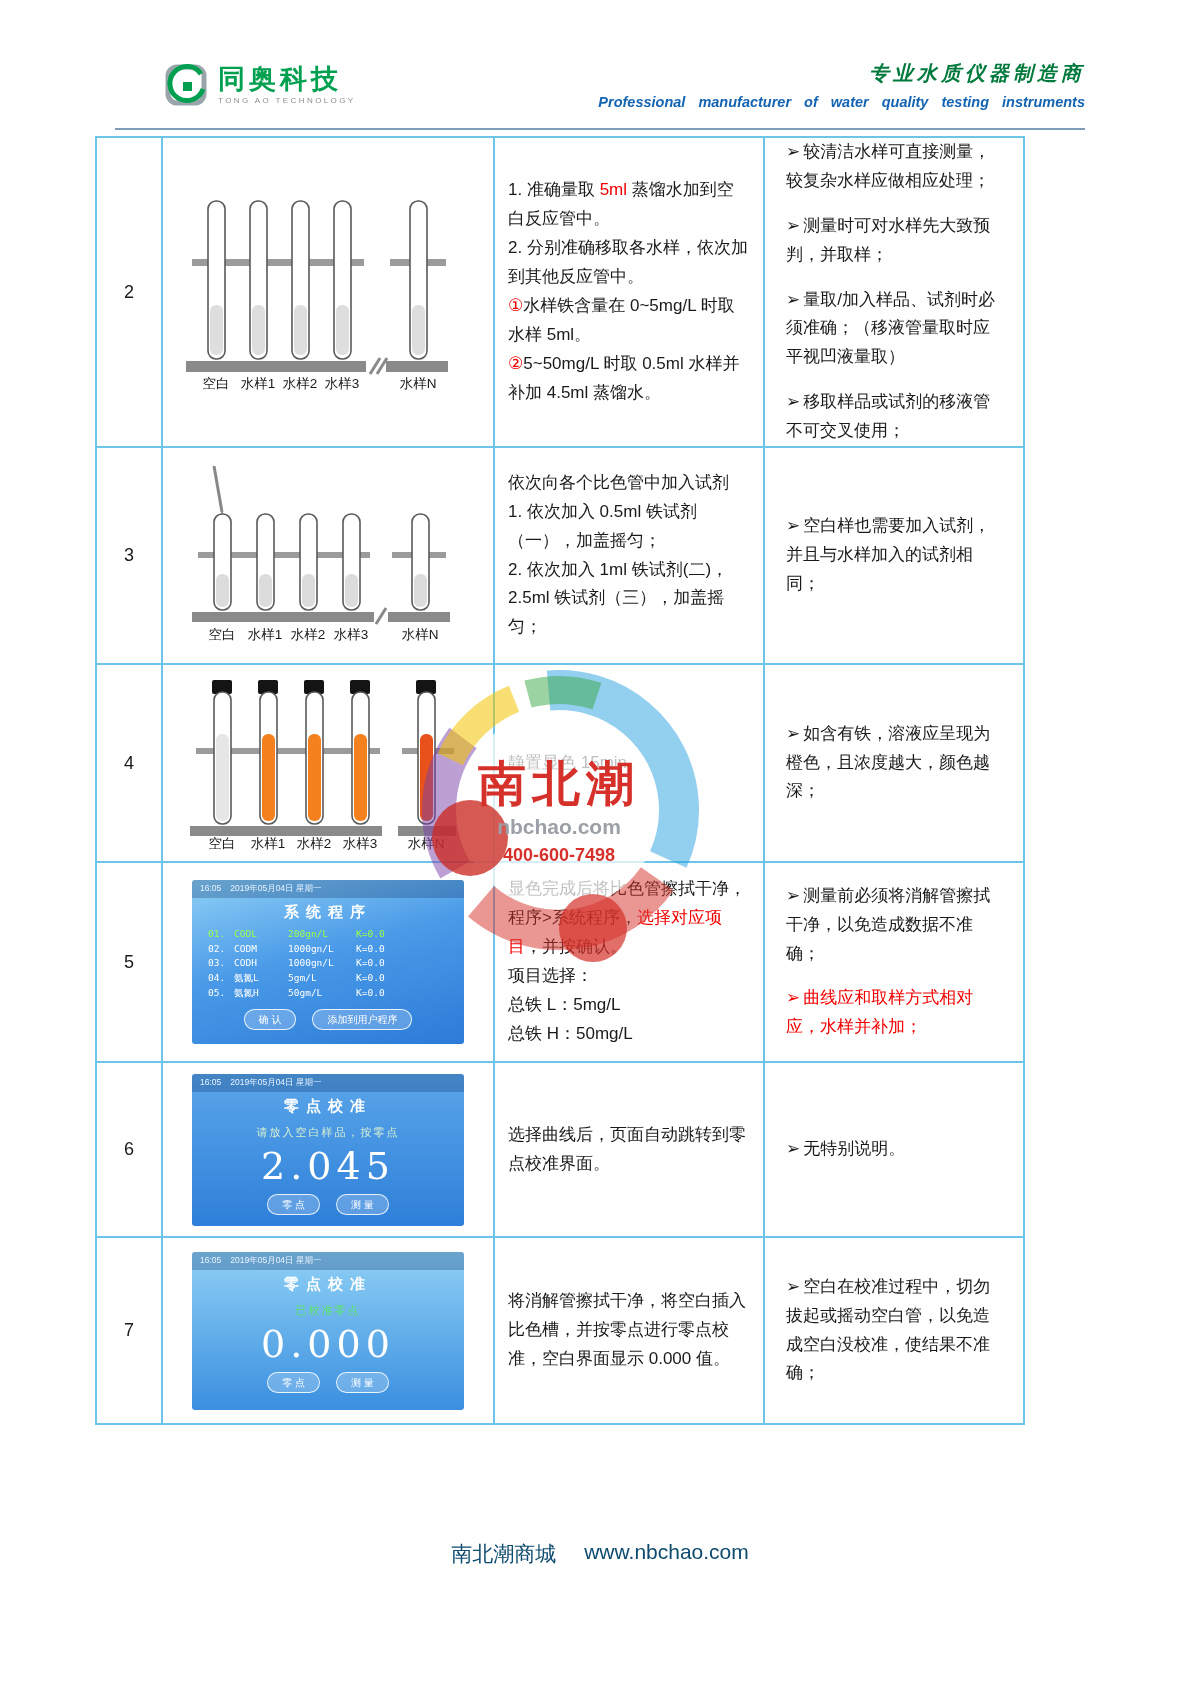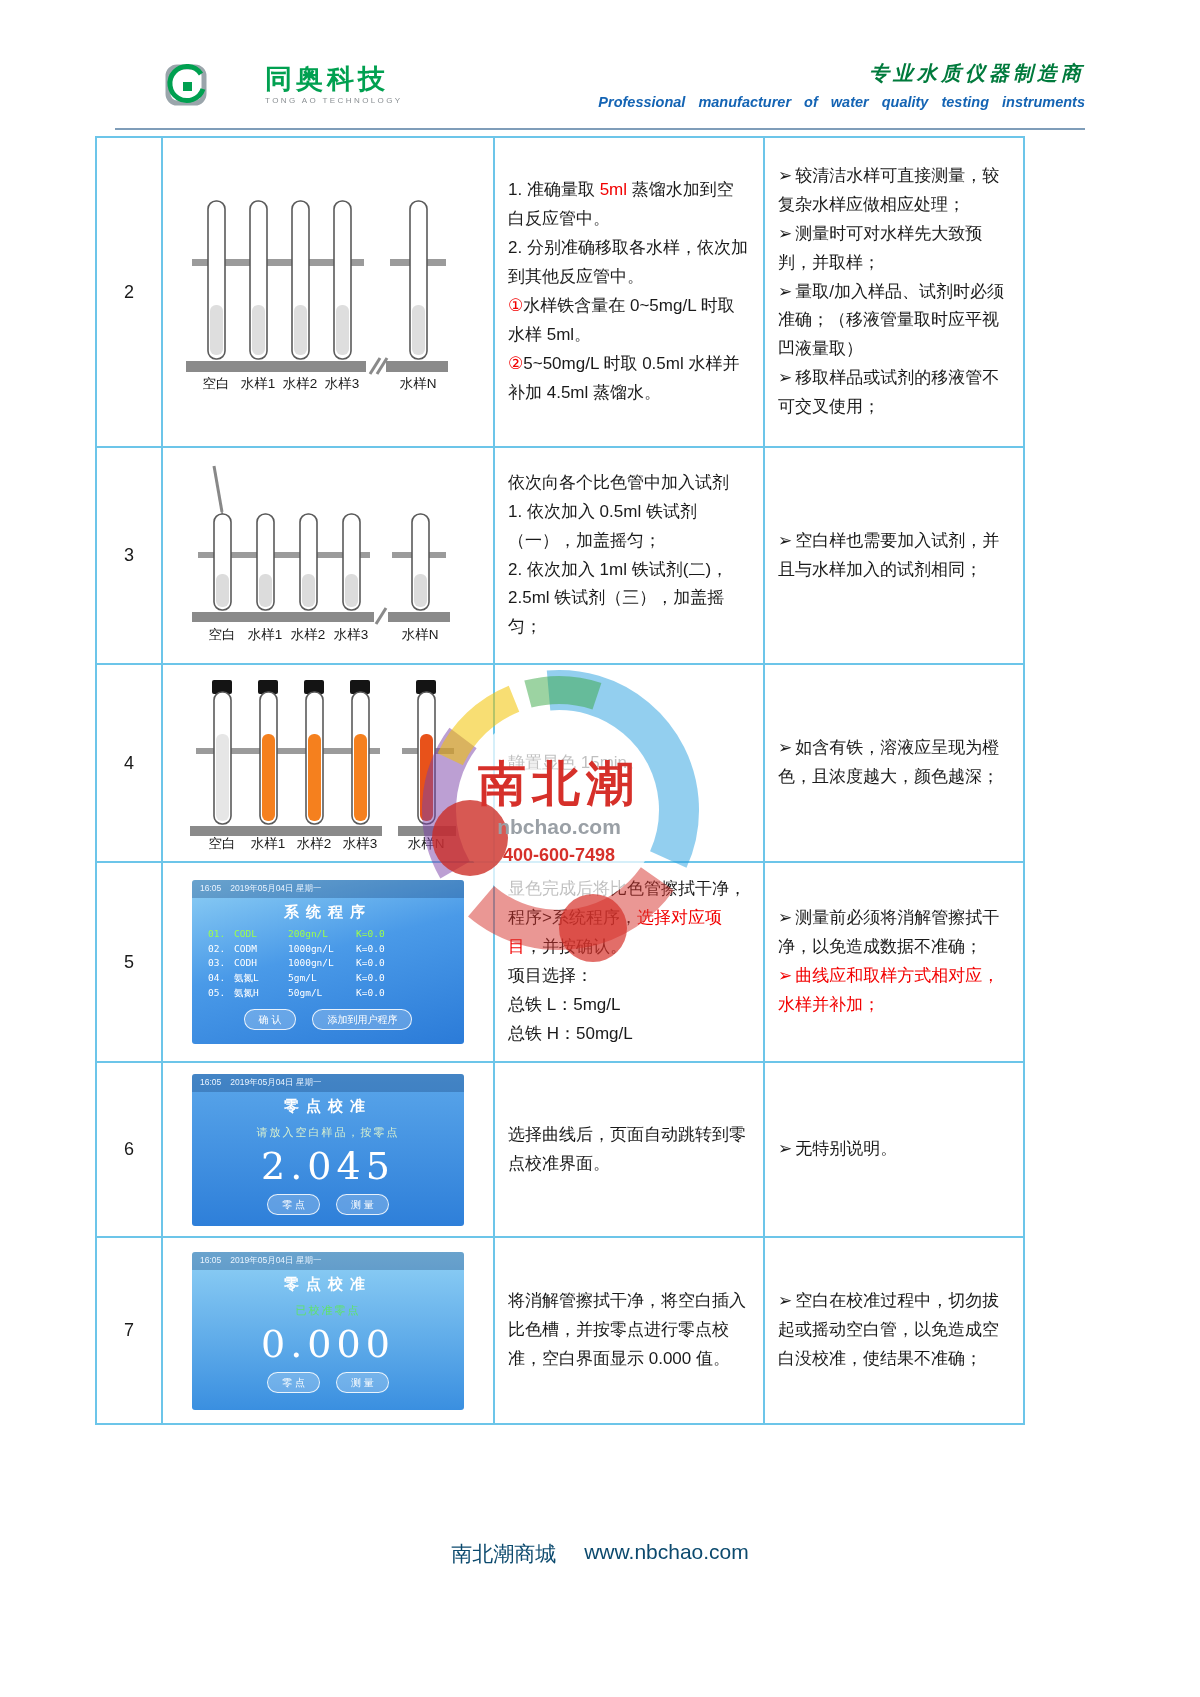--- a/index.html
+++ b/index.html
@@ -2,21 +2,21 @@
 <html><head>
 <meta charset="utf-8">
 <style>
   html,body{margin:0;padding:0;background:#fff;}
   .page{position:relative;width:1200px;height:1697px;background:#fff;overflow:hidden;
         font-family:"Liberation Sans","DejaVu Sans",sans-serif;color:#1a1a1a;}
 
   
   .header{position:absolute;left:115px;top:58px;width:970px;height:70px;}
   .logo{position:absolute;left:48px;top:4px;display:flex;align-items:center;gap:9px;}
-  .logo-txt{display:flex;flex-direction:column;margin-left:47px;}
+  .logo-txt{display:flex;flex-direction:column;}
   .logo-name{font-size:27px;font-weight:bold;color:#00a050;letter-spacing:4px;line-height:1.1;}
   .logo-sub{font-size:8px;color:#8a8f93;letter-spacing:2.4px;margin-top:2px;}
   .taglines{position:absolute;right:0;top:2px;text-align:right;}
   .tag-cn{font-size:20px;font-weight:bold;font-style:italic;color:#007a3c;letter-spacing:4px;}
   .tag-en{font-size:14.5px;font-weight:bold;font-style:italic;color:#1464b4;word-spacing:9px;margin-top:7px;}
   .head-rule{position:absolute;left:115px;top:128px;width:970px;height:2px;background:#7f9db9;}
 
   
   .table{position:absolute;left:95px;top:136px;width:930px;border:2px solid #6cc5e9;box-sizing:border-box;}
   .trow{display:flex;border-bottom:2px solid #6cc5e9;box-sizing:border-box;}
@@ -25,21 +25,21 @@
   .cell:last-child{border-right:none;}
   .c-num{width:66px;display:flex;align-items:center;justify-content:center;font-size:18px;flex:none;}
   .c-img{width:332px;display:flex;align-items:center;justify-content:center;position:relative;flex:none;}
   .c-instr{width:270px;padding:20px 13px;display:flex;flex-direction:column;justify-content:center;
            font-size:17px;line-height:1.7;flex:none;}
   .c-notes{flex:1;padding:8px 13px;display:flex;flex-direction:column;justify-content:center;
            font-size:17px;line-height:1.7;}
   .h-r2{height:310px;} .h-r3{height:217px;} .h-r4{height:198px;}
   .h-r5{height:200px;} .h-r6{height:175px;} .h-r7{height:185px;}
   .para{margin:0;}
-  .note{margin:0;}
+  .note{margin:8px;}
   .blt{margin-right:3px;}
   .red{color:#f20000;}
 
   
   .screen{width:272px;border-radius:3px;overflow:hidden;color:#fff;position:relative;
           background:linear-gradient(165deg,#8fd0f5 0%,#4a9ae8 45%,#2b7bd8 100%);}
   .scr-status{display:flex;gap:9px;font-size:8.5px;color:#eaf4ff;padding:3px 8px;
               background:rgba(10,45,100,0.28);text-align:center;}
   .scr-title{text-align:center;font-size:15px;font-weight:bold;letter-spacing:7px;margin-top:5px;}
   .menu{font-family:"DejaVu Sans Mono",monospace;font-size:9.5px;padding:5px 16px 2px 16px;line-height:1.55;}

